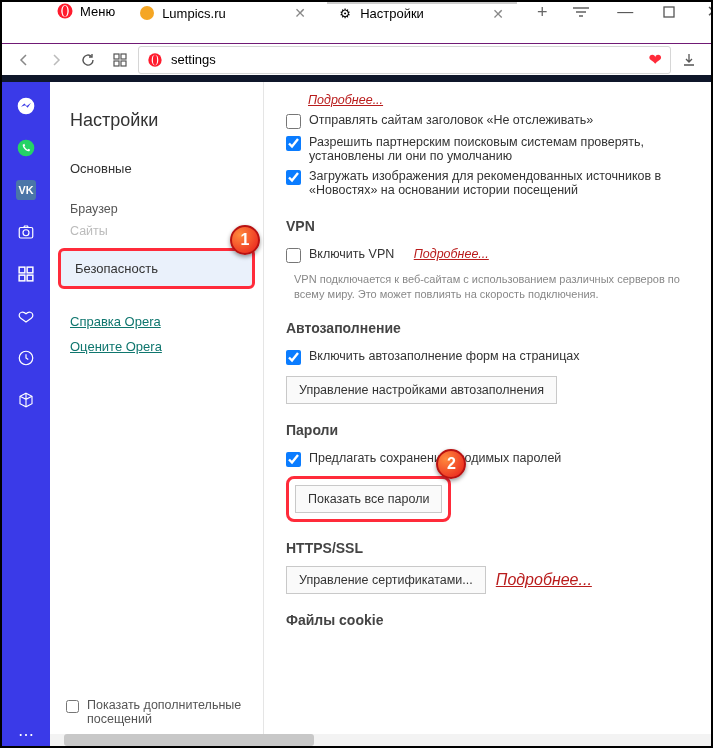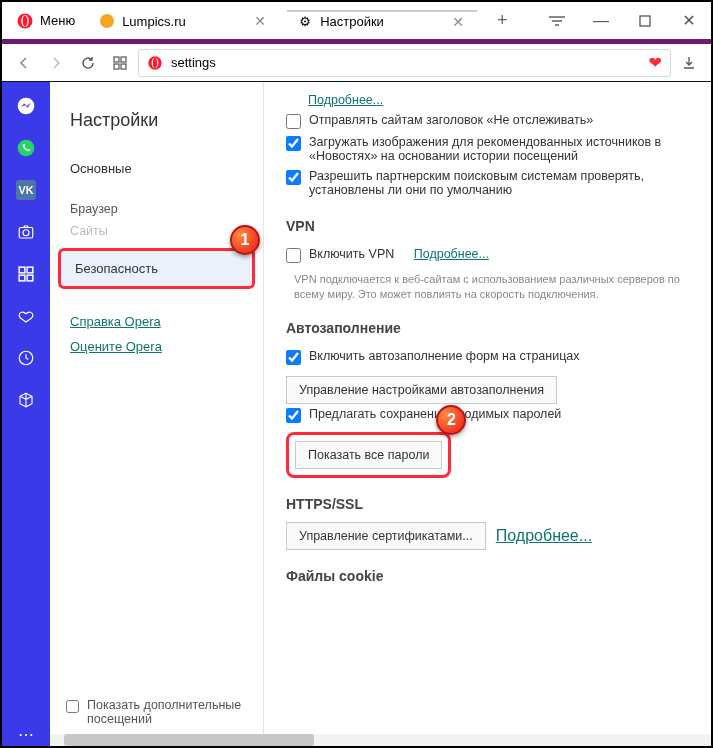--- a/index.html
+++ b/index.html
@@ -1,32 +1,32 @@
 <!DOCTYPE html>
 <html><head>
 <meta charset="utf-8">
 <style>
 * { box-sizing: border-box; margin: 0; padding: 0; font-family: "Segoe UI", Arial, sans-serif; }
 body { width: 713px; height: 748px; overflow: hidden; border: 2px solid #000; background: #fff; position: relative; }
 
 
-.titlebar { height: 42px; display: flex; align-items: center; border-bottom: 5px solid #701a75; }
+.titlebar { height: 42px; display: flex; align-items: flex-start; border-bottom: 1px solid #701a75; padding-left: 40px; }
 .menu-btn { display: flex; align-items: center; gap: 6px; padding: 0 14px; font-size: 13px; }
 .opera-logo { width: 18px; height: 18px; }
 .tabs { flex: 1; display: flex; align-items: stretch; gap: 8px; }
 .tab { display: flex; align-items: center; gap: 7px; padding: 0 10px; font-size: 13px; border-top: 1px solid transparent; min-width: 0; }
 .tab.active { background: #fff; border-top: 2px solid #ccc; }
 .tab-close { width: 18px; height: 18px; display: inline-flex; align-items: center; justify-content: center; color: #888; font-size: 14px; }
 .tab-favicon { width: 16px; height: 16px; display: inline-flex; align-items: center; justify-content: center; }
 .newtab { width: 34px; display: flex; align-items: center; justify-content: center; font-size: 18px; color: #666; }
 .window-controls { display: flex; }
 .window-btn { width: 44px; display: flex; align-items: center; justify-content: center; color: #555; }
 
 
-.addrbar { height: 38px; display: flex; align-items: center; gap: 4px; padding: 0 8px; border-bottom: 1px solid #0f172a; }
+.addrbar { height: 38px; display: flex; align-items: center; gap: 4px; padding: 0 8px; border-bottom: 7px solid #0f172a; }
 .nav-btn { width: 28px; height: 28px; display: flex; align-items: center; justify-content: center; color: #888; }
 .addr-input { flex: 1; height: 28px; border: 1px solid #d6d6d6; border-radius: 3px; display: flex; align-items: center; padding: 0 8px; gap: 8px; font-size: 13px; }
 .addr-input input { border: none; outline: none; flex: 1; font-size: 13px; }
 .heart { color: #ff2b3a; font-size: 16px; }
 
 
 .body-row { display: flex; height: calc(100% - 80px); }
 .left-rail { width: 48px; background: #3a3ae8; display: flex; flex-direction: column; align-items: center; padding-top: 12px; gap: 18px; color: #fff; }
 .rail-icon { width: 24px; height: 24px; display: flex; align-items: center; justify-content: center; font-size: 16px; }
 .rail-spacer { flex: 1; }
@@ -39,21 +39,21 @@
 .side-item.highlight { background: #eaf1fb; border: 3px solid #ff2b3a; border-radius: 6px; margin: 6px 8px; padding: 10px 14px; position: relative; }
 .side-link { color: #0f766e; text-decoration: underline; padding: 5px 20px; font-size: 13px; cursor: pointer; }
 .sidebar-footer { margin-top: auto; padding: 20px 16px; display: flex; align-items: flex-start; gap: 8px; font-size: 12.5px; color: #555; }
 .sidebar-footer input { margin-top: 2px; }
 
 .main { flex: 1; overflow: hidden; padding: 8px 0 0 0; position: relative; }
 .section { padding: 6px 22px 8px; }
 .section h3 { font-size: 14px; font-weight: 600; color: #444; margin: 18px 0 10px; }
 .opt-row { display: flex; align-items: flex-start; gap: 8px; font-size: 12.5px; color: #333; padding: 3px 0; }
 .opt-row input[type=checkbox] { width: 15px; height: 15px; flex: 0 0 15px; margin-top: 1px; accent-color: #0a7cff; }
-.link-inline { color: #0f766e; text-decoration: underline; cursor: pointer; }
+.link-inline { color: #b91c1c; text-decoration: underline; cursor: pointer; font-style: italic; }
 .fine { font-size: 11px; color: #888; padding: 6px 0 0 0; line-height: 1.35; margin-left: 8px; }
 .ui-btn { display: inline-block; border: 1px solid #c9c9c9; background: #fafafa; border-radius: 0; padding: 6px 12px; font-size: 12.5px; color: #333; cursor: pointer; margin-top: 8px; }
 .btn-wrap-high { display:inline-block; border: 3px solid #ff2b3a; border-radius: 8px; padding: 6px; margin-top: 6px; position: relative; }
 .inline-row { display: flex; align-items: center; gap: 10px; }
 
 .badge { position: absolute; width: 30px; height: 30px; border-radius: 50%; background: radial-gradient(circle at 30% 30%, #ff8a3d, #e81a1a); border: 2px solid #b81212; display: flex; align-items: center; justify-content: center; color: #fff; font-weight: 700; font-size: 16px; box-shadow: 0 2px 4px rgba(0,0,0,0.4); z-index: 5; }
 
 .hscroll { position: absolute; bottom: 0; left: 48px; right: 0; height: 12px; background: #f3f3f3; }
 .hscroll-thumb { position: absolute; height: 100%; background: #c8c8c8; border-radius: 3px; }
 </style>
@@ -227,43 +227,44 @@
     <div class="section" style="padding-top:0">
       <div class="opt-row" style="padding-left:22px">
         <span class="link-inline">Подробнее...</span>
       </div>
       <label class="opt-row">
         <input type="checkbox" style="">
         <span>Отправлять сайтам заголовок «Не отслеживать»</span>
       </label>
       <label class="opt-row">
         <input type="checkbox" checked="" style="">
+        <span>Разрешить партнерским поисковым системам проверять, установлены ли они по умолчанию</span>
+      </label>
+      <label class="opt-row">
+        <input type="checkbox" checked="" style="">
         <span>Загружать изображения для рекомендованных источников в «Новостях» на основании истории посещений</span>
-      </label>
-      <label class="opt-row">
-        <input type="checkbox" checked="" style="">
-        <span>Разрешить партнерским поисковым системам проверять, установлены ли они по умолчанию</span>
       </label>
 
       <h3>VPN</h3>
       <label class="opt-row">
         <input type="checkbox" style="">
         <span>Включить VPN</span>
         <span>&nbsp;</span>
         <span class="link-inline">Подробнее...</span>
       </label>
       <div class="fine">VPN подключается к веб-сайтам с использованием различных серверов по всему миру. Это может повлиять на скорость подключения.</div>
 
       <h3>Автозаполнение</h3>
       <label class="opt-row">
         <input type="checkbox" checked="" style="">
         <span>Включить автозаполнение форм на страницах</span>
       </label>
       <button class="ui-btn">Управление настройками автозаполнения</button>
 
+      <h3>Пароли</h3>
       <label class="opt-row">
         <input type="checkbox" checked="" style="">
         <span>Предлагать сохранение вводимых паролей</span>
       </label>
       <div class="btn-wrap-high">
         <button class="ui-btn" style="margin-top:0">Показать все пароли</button>
         <div class="badge" style="top:-30px;right:-18px">2</div>
       </div>
 
       <h3>HTTPS/SSL</h3>

